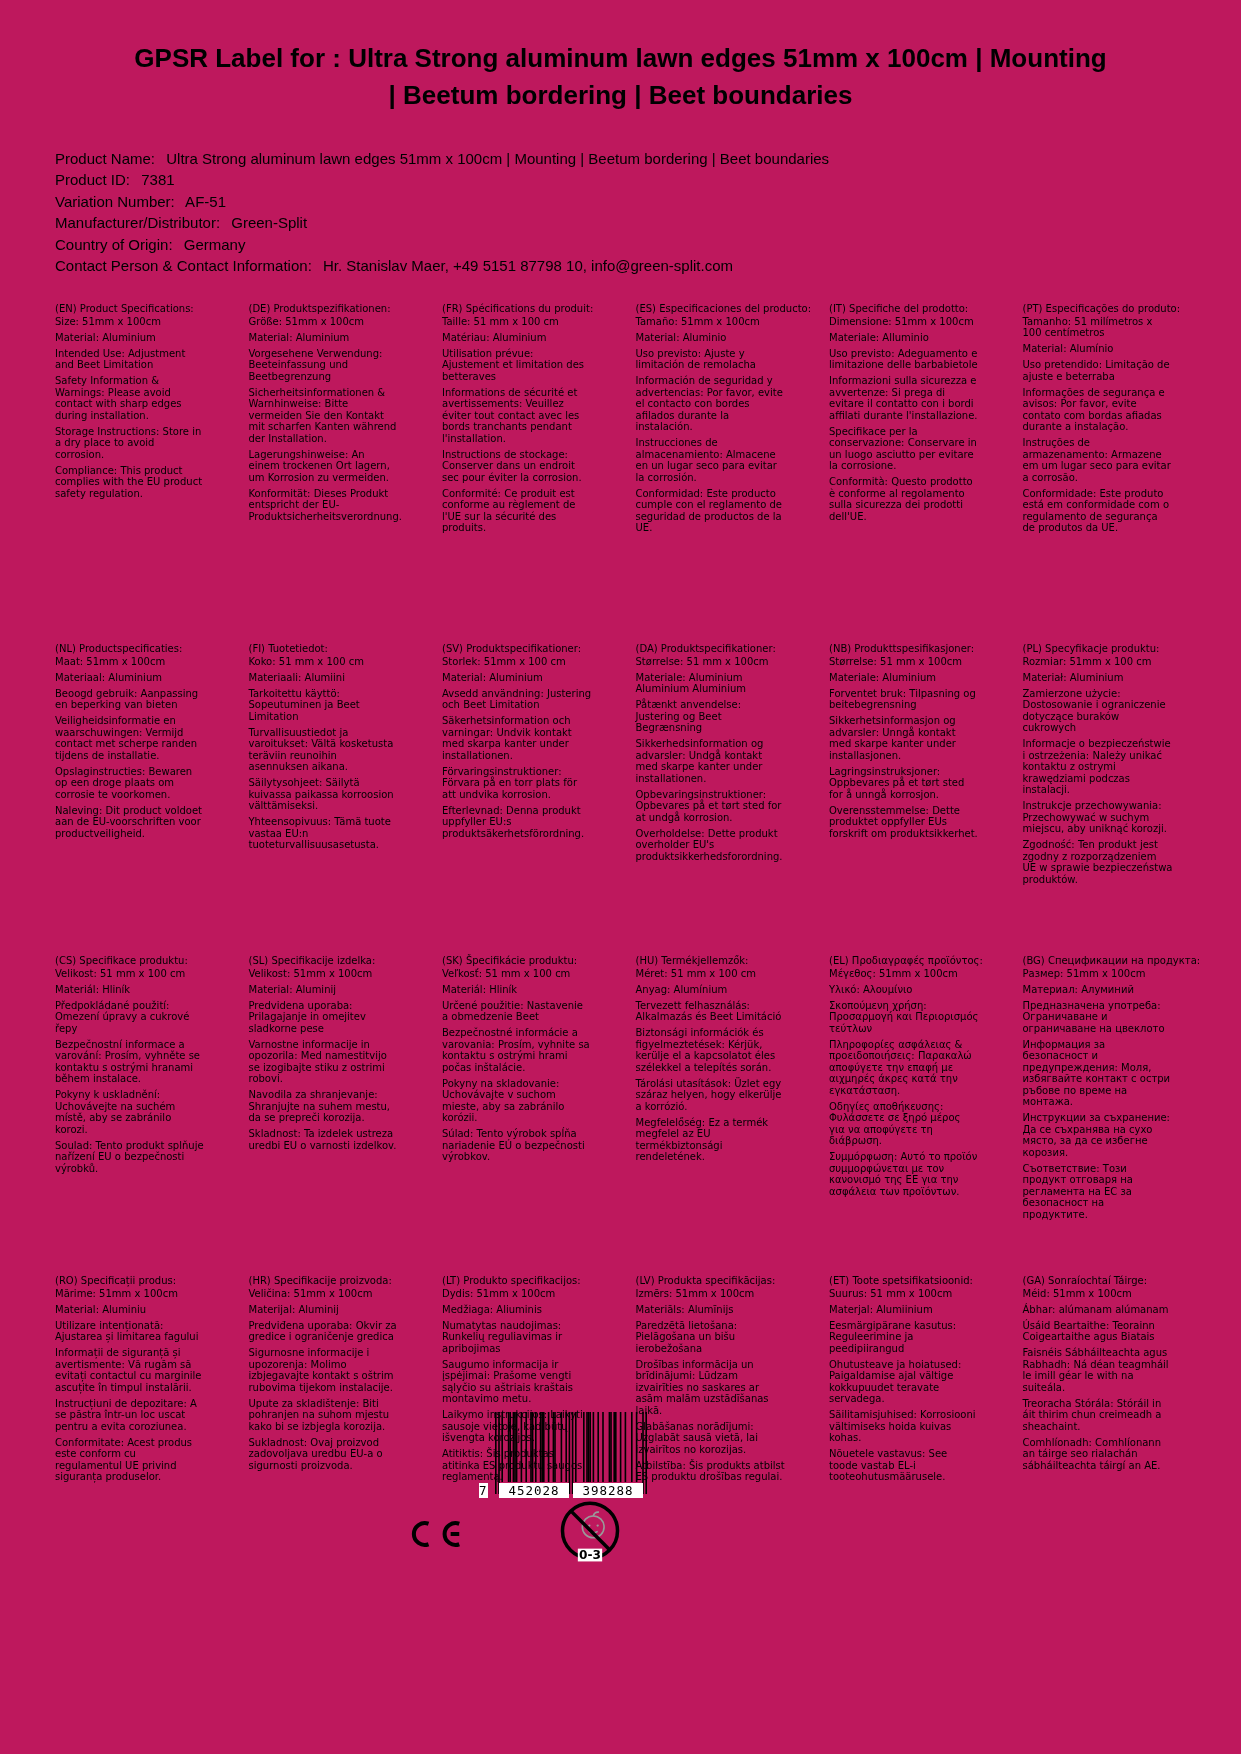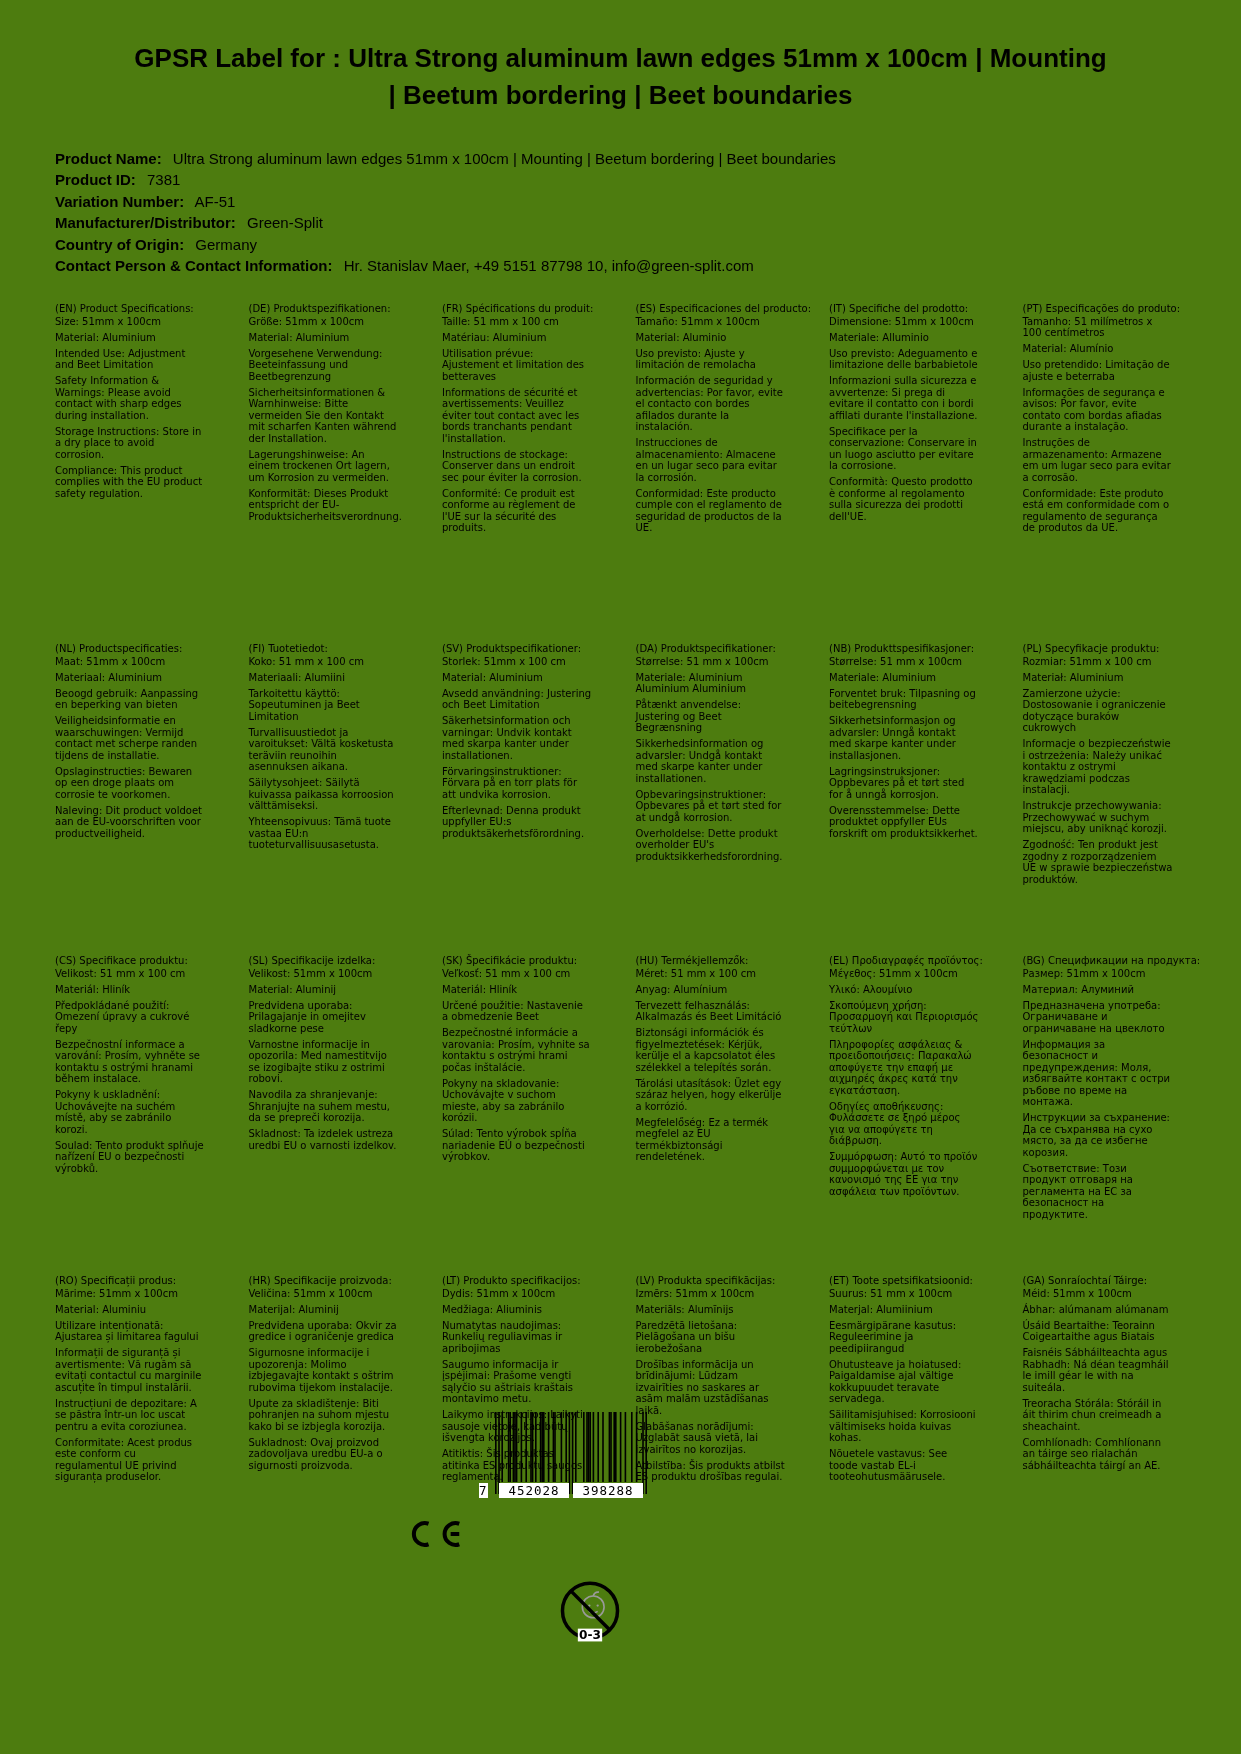--- a/index.html
+++ b/index.html
@@ -1,37 +1,37 @@
 <!DOCTYPE html>
 <html><head>
 <meta charset="utf-8">
 <style>
   html,body{margin:0;padding:0;background:#fff;}
-  .page{position:relative;width:1241px;height:1754px;background:#4d7c0f;color:#000;overflow:hidden;
+  .page{position:relative;width:1241px;height:1754px;background:#be185d;color:#000;overflow:hidden;
         font-family:"DejaVu Sans",sans-serif;}
   .title{margin:40px auto 0 auto;max-width:975px;text-align:center;
          font-family:"Liberation Sans",sans-serif;font-weight:bold;
          font-size:26px;line-height:1.42;}
   .product-info{margin:34px 0 0 55px;font-family:"Liberation Sans",sans-serif;font-size:15px;}
   .field{line-height:21.5px;white-space:nowrap;}
-  .field-label{font-weight:bold;margin-right:7px;text-align:right;}
+  .field-label{font-weight:normal;margin-right:7px;text-align:right;}
   .lang-grid{margin:26px 0 0 55px;display:grid;
              grid-template-columns:repeat(6,193.5px);
              grid-template-rows:340px 312px 320px auto;}
   .lang{overflow:visible;}
   .lang-heading{font-weight:normal;font-size:10px;line-height:12px;white-space:nowrap;margin:0 0 1px 0;}
   .lang-body p{margin:0 0 4.5px 0;font-size:10px;line-height:11.5px;width:150px;}
   .barcode-area{position:absolute;left:495px;top:1412px;width:152px;height:95px;}
   .barcode-digits span{position:absolute;top:71px;font-family:"DejaVu Sans Mono","DejaVu Sans",monospace;
                        font-size:12.5px;letter-spacing:1px;background:#fff;}
   .bc-left{left:-16px;}
   .bc-g1{left:4px;width:70px;text-align:center;}
   .bc-g2{left:78px;width:70px;text-align:center;}
   .ce-mark{position:absolute;left:411px;top:1514px;}
-  .age-warning{position:absolute;left:558px;top:1580px;}
+  .age-warning{position:absolute;left:558px;top:1500px;}
 </style>
 </head>
 <body>
 
 <div class="page">
 
   <h1 class="title">GPSR Label for : Ultra Strong aluminum lawn edges 51mm x 100cm | Mounting | Beetum bordering | Beet boundaries</h1>
 
   <div class="product-info">
     <div class="field">

